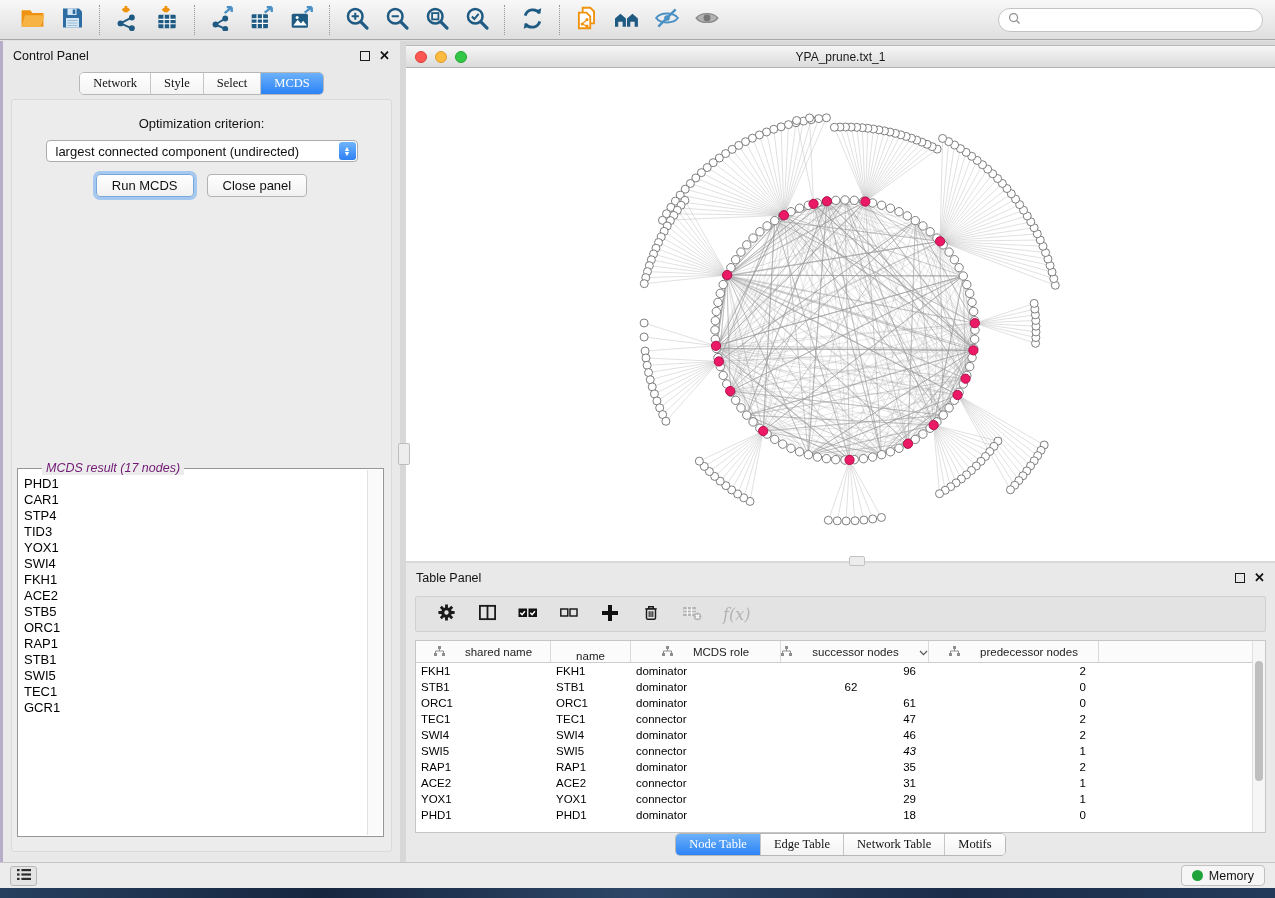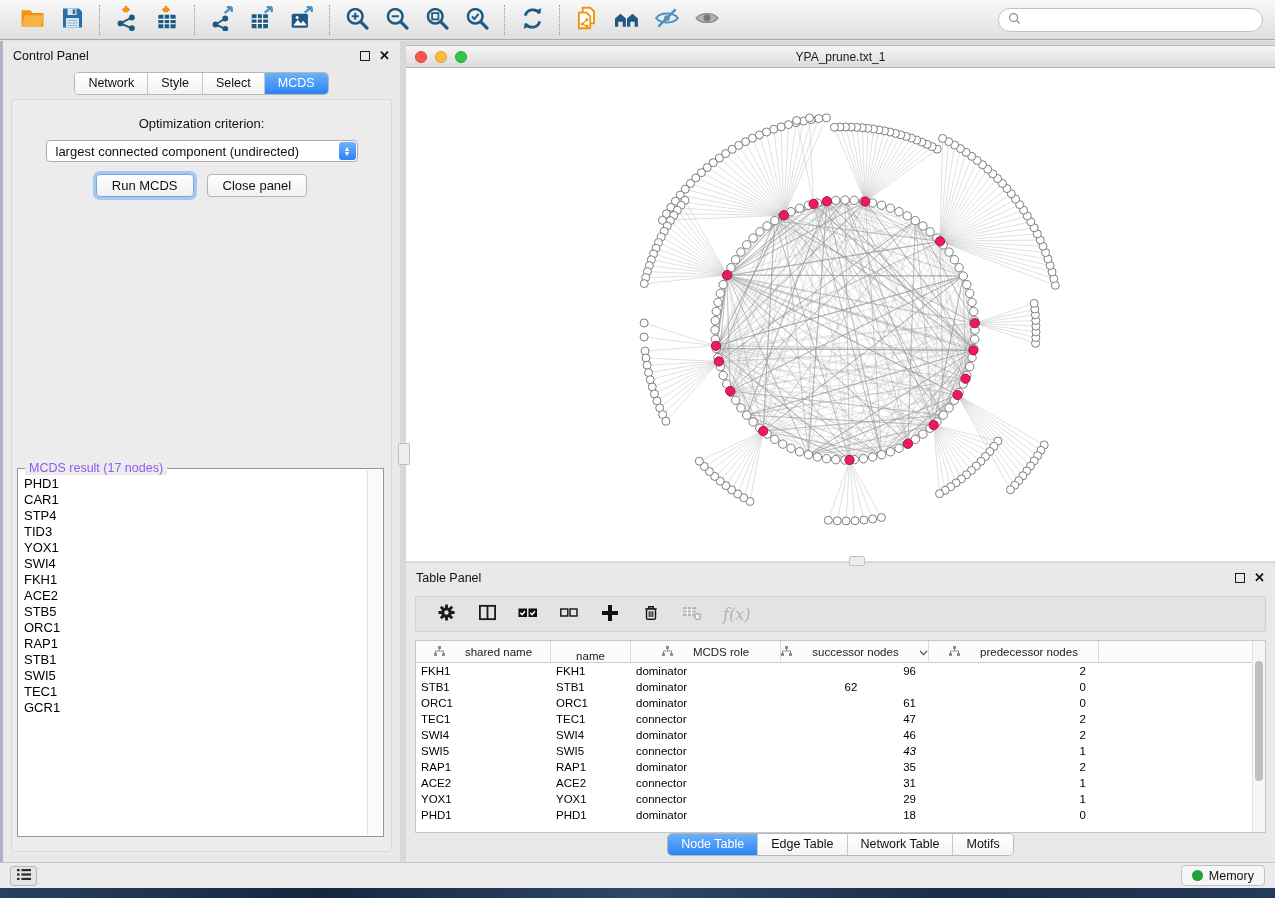--- a/index.html
+++ b/index.html
@@ -33,21 +33,21 @@
   .dropdown{margin:9px auto 0;width:312px;height:22px;background:#fff;border:1px solid #acacac;border-radius:4px;
     display:flex;align-items:center;font-size:13px;color:#111;padding-left:9px;position:relative;box-sizing:border-box;}
   .dd-stepper{position:absolute;right:1px;top:1px;bottom:1px;width:17px;border-radius:3px;
     background:linear-gradient(#70b5fc,#2e80f4);color:#fff;display:flex;flex-direction:column;
     align-items:center;justify-content:center;font-size:7px;line-height:5px;}
   .btn-row{display:flex;justify-content:center;gap:13px;margin-top:12px;}
   .btn{height:23px;padding:0 15px;background:linear-gradient(#ffffff,#f1f1f1);border:1px solid #b3b3b3;border-radius:4px;
     font-size:13px;color:#111;font-family:inherit;}
   .btn.focus{box-shadow:0 0 0 3px #a4c8ef;border-color:#7ba6d9;}
   .mcds-box{position:absolute;left:5px;right:7px;top:368px;bottom:14px;border:1px solid #969696;background:#fff;}
-  .mcds-legend{position:absolute;top:-8px;left:7px;background:#ececec;padding:0 4px;font-size:12.5px;color:#8b5cf6;}
+  .mcds-legend{position:absolute;top:-8px;left:24px;background:#ececec;padding:0 4px;font-size:12.5px;color:#701a75;font-style:italic;}
   .mcds-list{position:absolute;left:2px;right:17px;top:7px;bottom:2px;overflow:hidden;font-size:13px;color:#000;}
   .mcds-item{height:16px;line-height:16px;padding-left:4px;}
   .mcds-scroll{position:absolute;top:1px;bottom:1px;right:1px;width:14px;background:#fafafa;border-left:1px solid #e2e2e2;}
 
   
   .right-bg{position:absolute;left:406px;top:41px;right:0;height:821px;background:#d9d9d9;}
   .divider-v{position:absolute;left:400px;top:41px;width:6px;height:821px;background:#d8d8d8;}
   .v-grip{position:absolute;left:398px;top:443px;width:10px;height:20px;background:#ededed;border:1px solid #bdbdbd;border-radius:2px;z-index:5;}
   .h-grip{position:absolute;left:849px;top:556px;width:14px;height:8px;background:#ededed;border:1px solid #c2c2c2;border-radius:2px;z-index:5;}
 
@@ -74,21 +74,21 @@
     font-size:11.5px;color:#222;box-sizing:border-box;flex:none;}
   .th-fill{flex:1;}
   .tr{display:flex;height:16px;line-height:16px;font-size:11.5px;color:#000;}
   .td{box-sizing:border-box;flex:none;padding:0 5px;white-space:nowrap;overflow:hidden;}
   .td.num{text-align:right;padding-right:13px;}
   .tbl-scroll{position:absolute;right:0;top:0;bottom:0;width:12px;background:#f6f6f6;border-left:1px solid #e0e0e0;}
   .tbl-thumb{position:absolute;left:2px;right:2px;top:20px;height:120px;background:#bfbfbf;border-radius:5px;}
   .tp-tabs{position:absolute;left:0;right:0;bottom:6px;display:flex;justify-content:center;}
 
   
-  .seg{display:inline-flex;height:21px;background:#fff;border:1px solid #b7b7b7;border-radius:5px;font-size:12.5px;overflow:hidden;}
+  .seg{display:inline-flex;height:21px;background:#fff;border:1px solid #b7b7b7;border-radius:5px;font-size:12.5px;overflow:hidden;font-family:Liberation Serif, serif;}
   .seg-item{padding:0 13px;line-height:20px;color:#111;background:linear-gradient(#ffffff,#f3f3f3);border-left:1px solid #c6c6c6;}
   .seg-item:first-child{border-left:none;}
   .seg-item.active{background:linear-gradient(#6cb1f9,#2b83f7);color:#fff;}
 
   
   .status-bar{position:absolute;left:0;right:0;top:862px;height:26px;background:#ececec;border-top:1px solid #c6c6c6;
     display:flex;align-items:center;padding:0 10px;box-sizing:border-box;}
   .list-btn{width:27px;height:20px;border:1px solid #b7b7b7;background:#e4e4e4;border-radius:3px;
     display:flex;align-items:center;justify-content:center;padding:0;}
   .memory-btn{margin-left:auto;height:21px;border:1px solid #c1c1c1;background:#f6f6f6;border-radius:4px;

